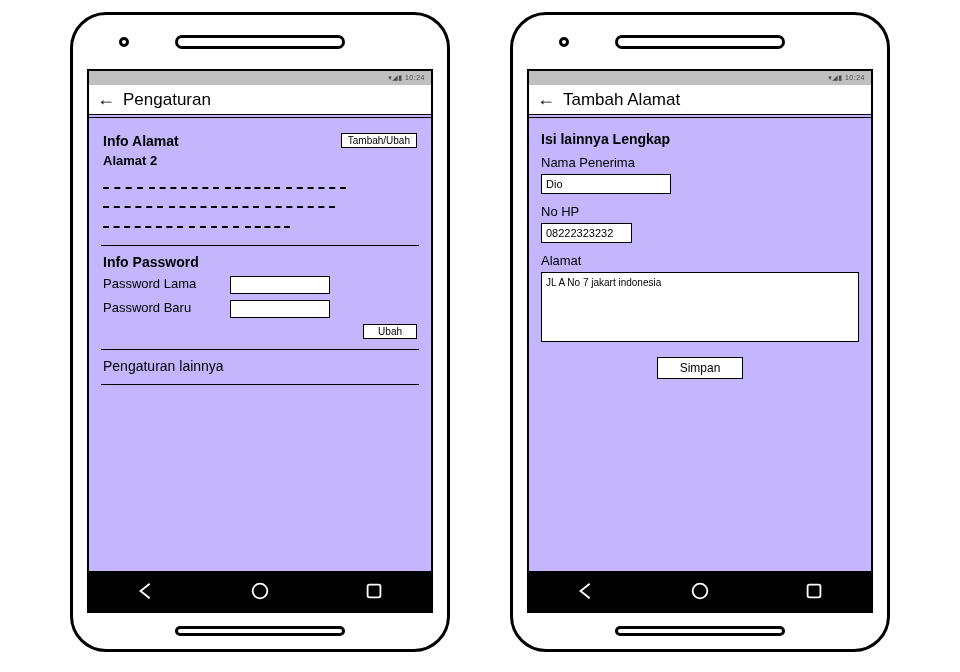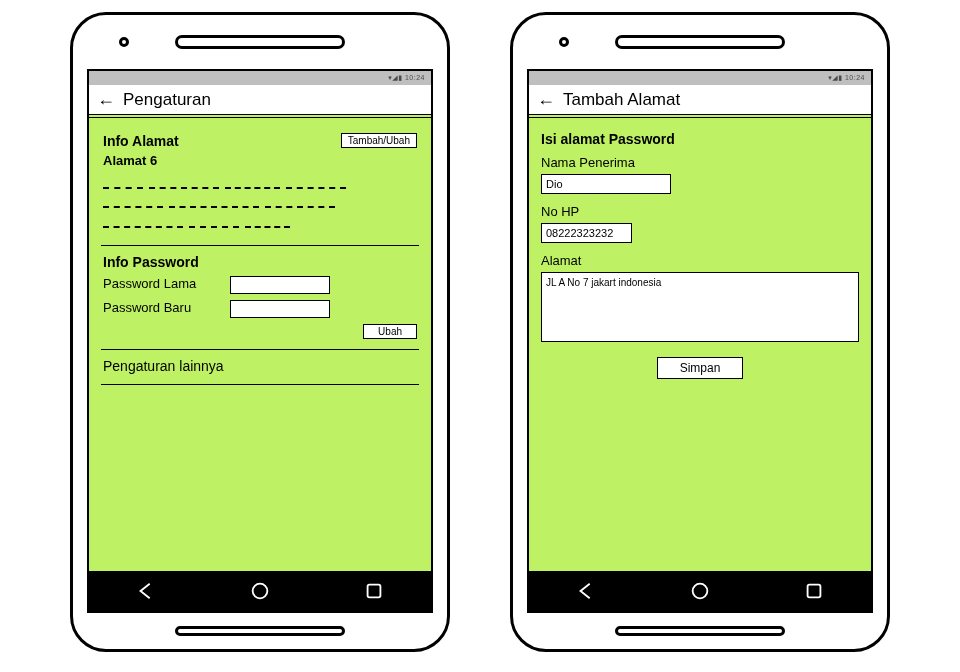--- a/index.html
+++ b/index.html
@@ -31,21 +31,21 @@
   }
   .appbar {
     height:30px; display:flex; align-items:center; padding:0 8px; gap:8px;
     border-bottom:1px solid #000; position:relative;
   }
   .appbar::after{
     content:""; position:absolute; left:0; right:0; bottom:-4px; height:1px; background:#000;
   }
   .back-arrow { font-size:18px; font-weight:bold; cursor:pointer; }
   .appbar-title { font-size:17px; }
-  .content { flex:1; padding:10px 12px 6px; font-size:13px; overflow:hidden; background:#bef264;}
+  .content { flex:1; padding:10px 12px 6px; font-size:13px; overflow:hidden; background:#c4b5fd;}
   .section { border-bottom:1.5px solid #000; padding:8px 2px 10px; }
   .section:last-of-type{border-bottom:none;}
   .sec-head-row{ display:flex; justify-content:space-between; align-items:flex-start;}
   .sec-title{ font-size:14px; font-weight:bold;}
   .small-btn{
     border:1.5px solid #000; background:#fff; font-family:inherit;
     font-size:10px; padding:1px 6px; cursor:pointer;
   }
   .alamat-title{ font-size:13px; font-weight:bold; margin-top:4px;}
   .scribble{ margin-top:8px; line-height:1.5; }
@@ -98,21 +98,21 @@
       <span class="back-arrow">←</span>
       <span class="appbar-title">Pengaturan</span>
     </div>
     <div class="content">
 
       <div class="section">
         <div class="sec-head-row">
           <div class="sec-title">Info Alamat</div>
           <button class="small-btn">Tambah/Ubah</button>
         </div>
-        <div class="alamat-title">Alamat 6</div>
+        <div class="alamat-title">Alamat 2</div>
         <div class="scribble">
           <span style="width:40px"></span><span style="width:70px"></span><span style="width:55px"></span><span style="width:60px"></span><br>
           <span style="width:60px"></span><span style="width:90px"></span><span style="width:70px"></span><br>
           <span style="width:80px"></span><span style="width:50px"></span><span style="width:45px"></span>
         </div>
       </div>
 
       <div class="section">
         <div class="sec-title">Info Password</div>
         <div class="form-row">
@@ -164,21 +164,21 @@
   <div class="screen">
     <div class="statusbar">
       <span>▾◢▮ 10:24</span>
     </div>
     <div class="appbar">
       <span class="back-arrow">←</span>
       <span class="appbar-title">Tambah Alamat</span>
     </div>
     <div class="content">
 
-      <div class="sec-title" style="margin:6px 0 8px">Isi alamat Password</div>
+      <div class="sec-title" style="margin:6px 0 8px">Isi lainnya Lengkap</div>
 
       <div class="field-block">
         <div class="lab">Nama Penerima</div>
         <input class="big w130" value="Dio" style="">
       </div>
 
       <div class="field-block">
         <div class="lab">No HP</div>
         <input class="big w110" value="08222323232" style="">
       </div>

